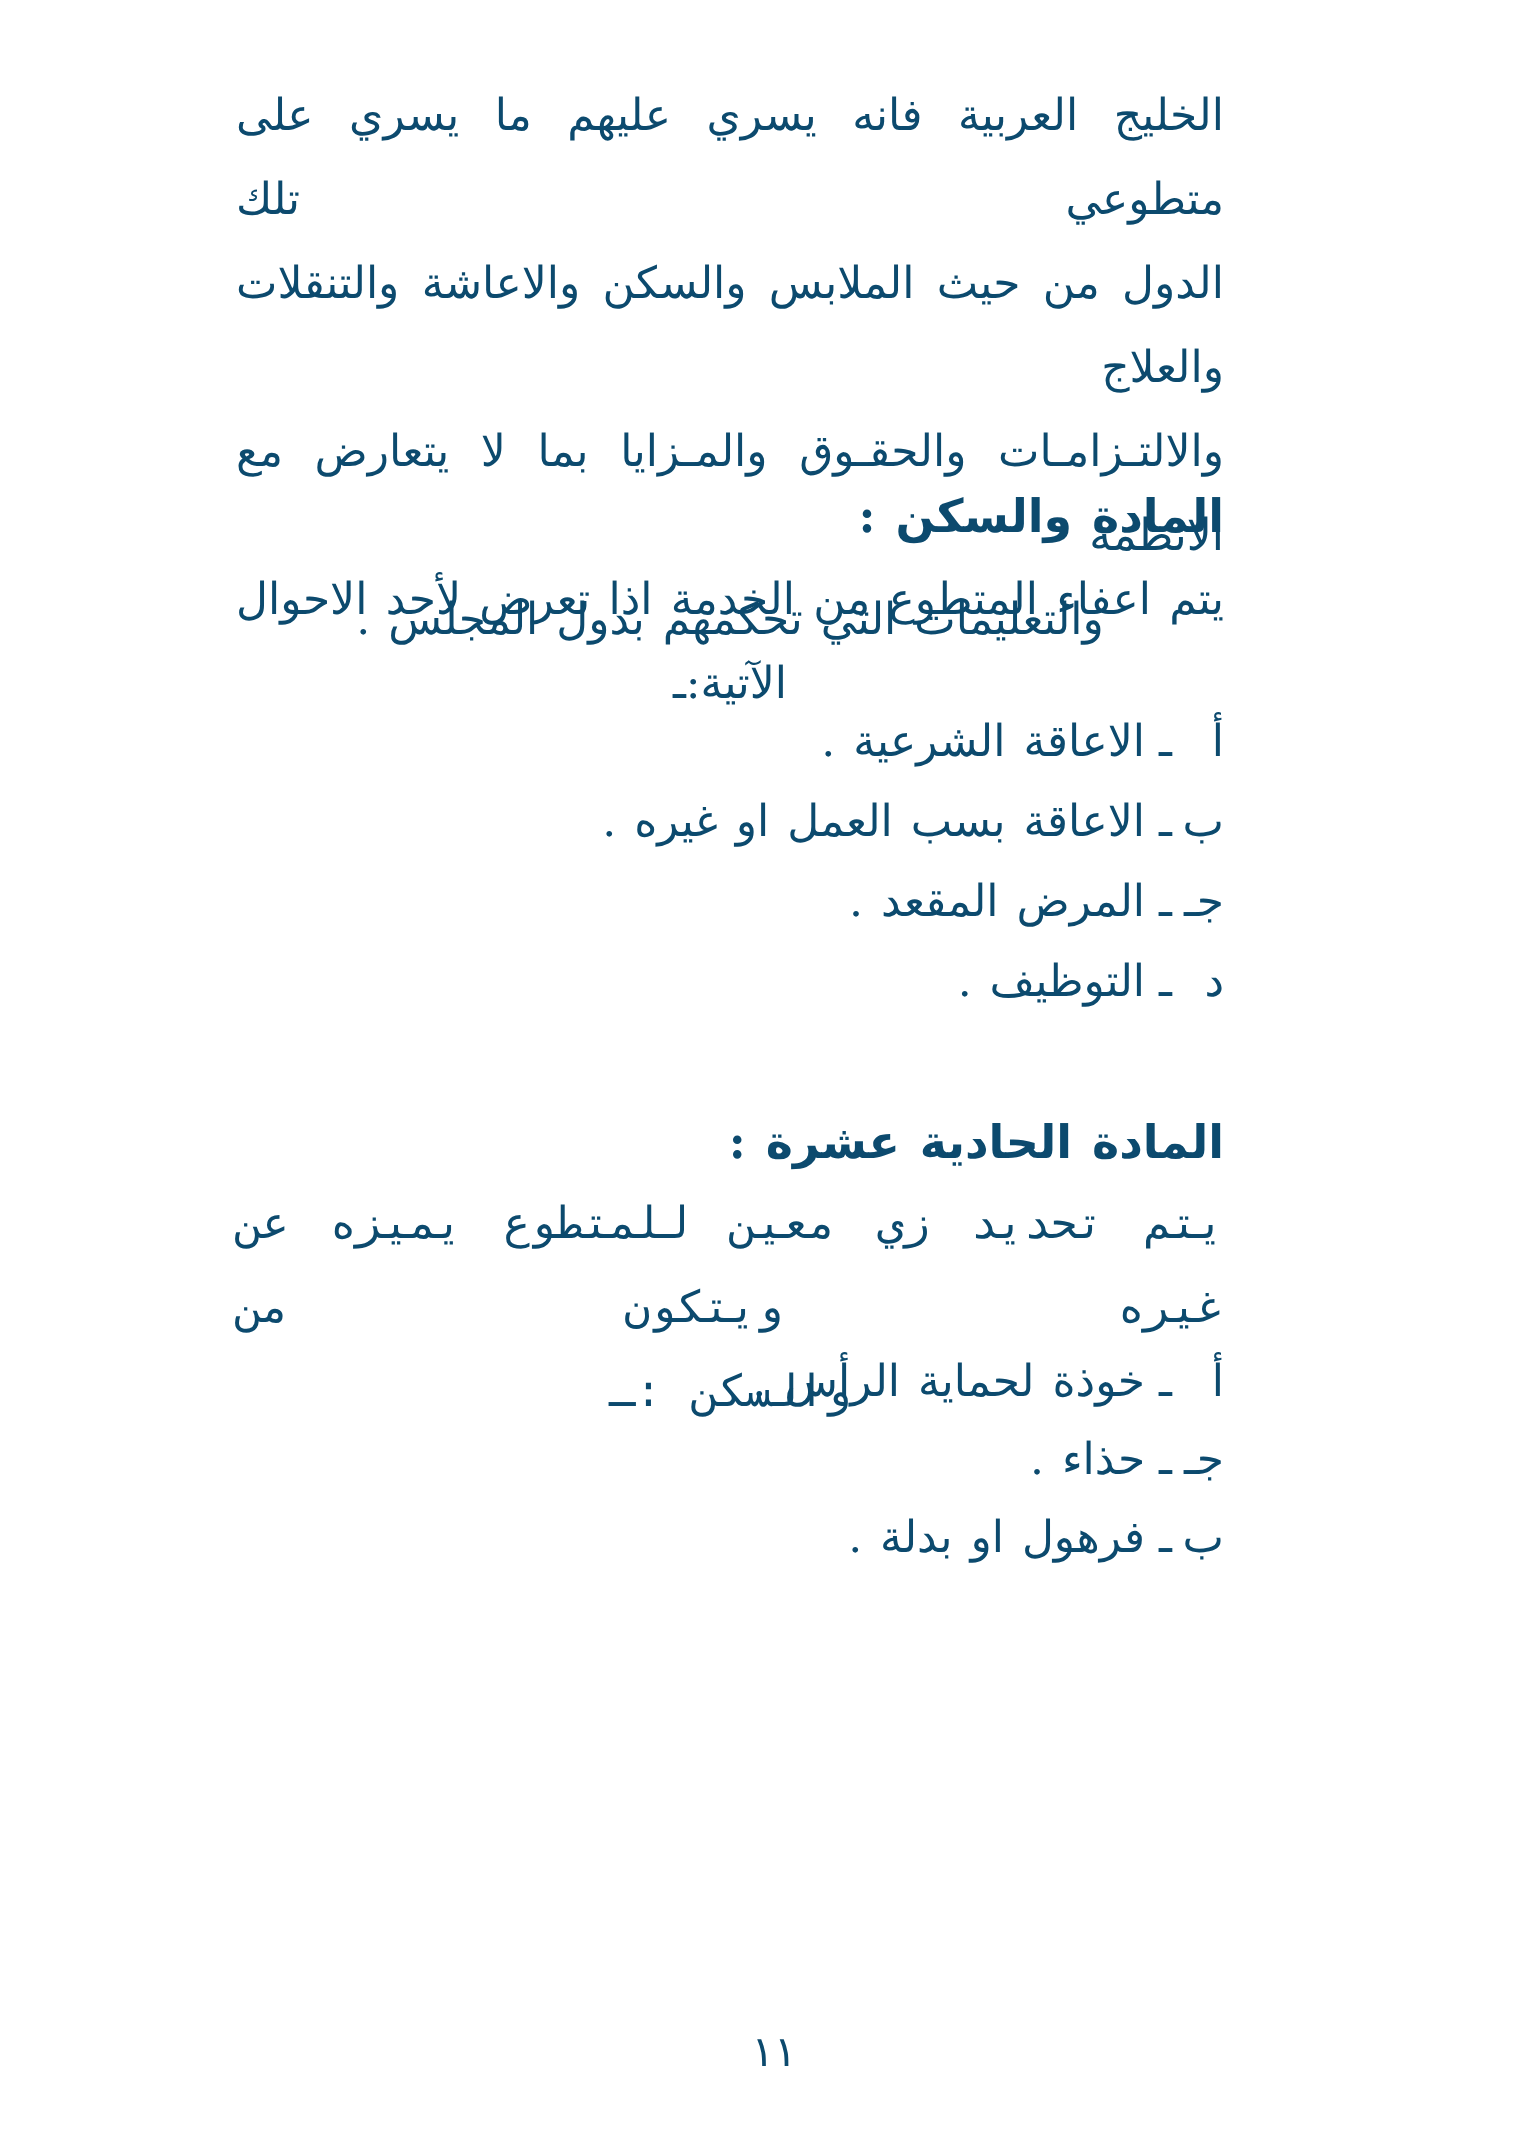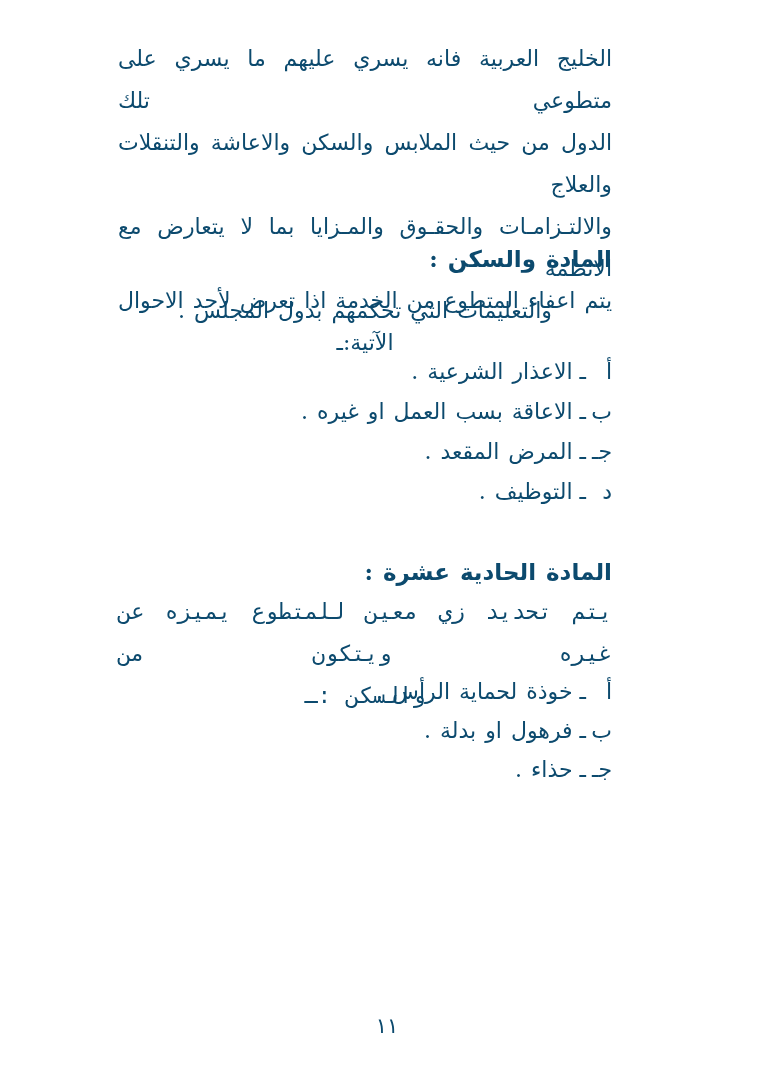--- a/index.html
+++ b/index.html
@@ -91,21 +91,21 @@
 
   <div class="content-block heading" style="top: 244px;">المادة والسكن :</div>
 
   <div class="content-block" style="top: 280px;">
     <div class="line justified">يتم اعفاء المتطوع من الخدمة اذا تعرض لأحد الاحوال</div>
     <div class="line">الآتية:ـ</div>
   </div>
 
   <ul class="content-block items" style="top: 352px;">
     <li class="item">
-      <span class="item-letter">أ</span><span class="item-dash">ـ</span><span class="item-text">الاعذار الشرعية .</span>
+      <span class="item-letter">أ</span><span class="item-dash">ـ</span><span class="item-text">الاعاقة الشرعية .</span>
     </li>
     <li class="item">
       <span class="item-letter">ب</span><span class="item-dash">ـ</span><span class="item-text">الاعاقة بسب العمل او غيره .</span>
     </li>
     <li class="item">
       <span class="item-letter">جـ</span><span class="item-dash">ـ</span><span class="item-text">المرض المقعد .</span>
     </li>
     <li class="item">
       <span class="item-letter">د</span><span class="item-dash">ـ</span><span class="item-text">التوظيف .</span>
     </li>
@@ -116,22 +116,22 @@
   <div class="content-block" style="top: 593px; font-family: Liberation Mono, monospace;">
     <div class="line justified">يتم تحديد زي معين للمتطوع يميزه عن غيره ويتكون من</div>
     <div class="line">والسكن :ـ</div>
   </div>
 
   <ul class="content-block items items-tight" style="top: 672px;">
     <li class="item">
       <span class="item-letter">أ</span><span class="item-dash">ـ</span><span class="item-text">خوذة لحماية الرأس .</span>
     </li>
     <li class="item">
-      <span class="item-letter">ب</span><span class="item-dash">ـ</span><span class="item-text">فرهول او بدلة .</span>
+      <span class="item-letter">جـ</span><span class="item-dash">ـ</span><span class="item-text">حذاء .</span>
     </li>
     <li class="item">
-      <span class="item-letter">جـ</span><span class="item-dash">ـ</span><span class="item-text">حذاء .</span>
+      <span class="item-letter">ب</span><span class="item-dash">ـ</span><span class="item-text">فرهول او بدلة .</span>
     </li>
   </ul>
 
   <div class="page-number">١١</div>
 
 </div>
 
 </body></html>

